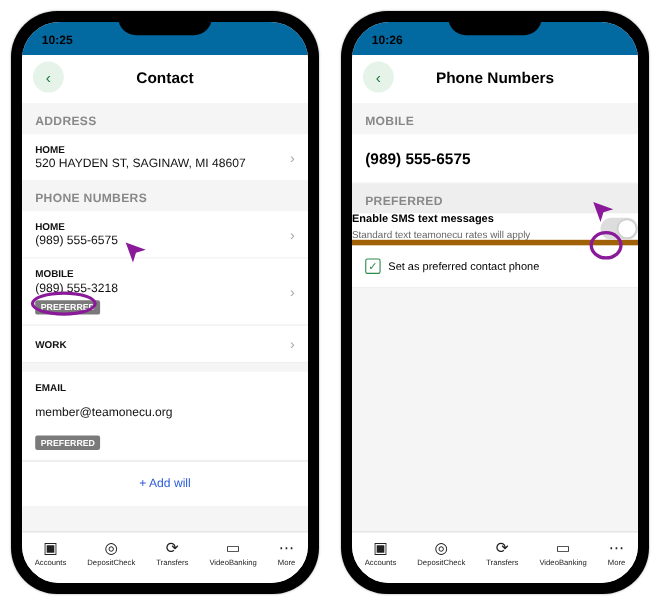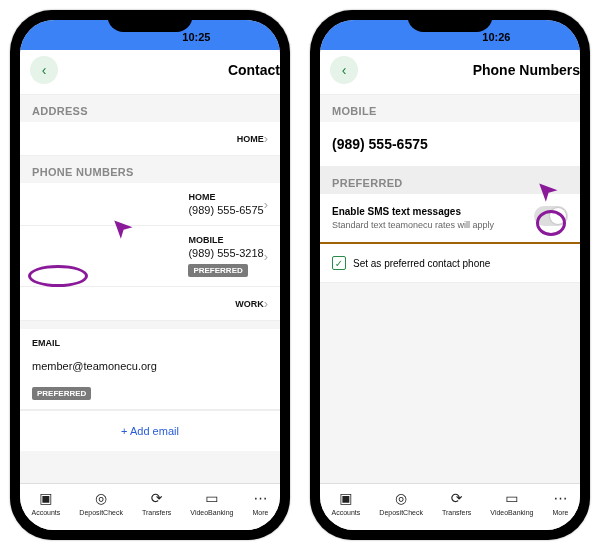--- a/index.html
+++ b/index.html
@@ -38,25 +38,25 @@
       width: 85px;
       height: 22px;
       background: #000;
       border-radius: 0 0 16px 16px;
       z-index: 10;
     }
     .status-bar {
       height: 30px;
       display: flex;
       align-items: center;
-      justify-content: flex-end;
+      justify-content: space-between;
       padding: 4px 18px 0;
       font-size: 11px;
       font-weight: 700;
-      background: #3b82f6;
+      background: #0369a1;
     }
     .status-right { display: flex; align-items: center; gap: 3px; margin-top: 46px; }
     .signal { display: inline-flex; gap: 1px; align-items: flex-end; }
     .bar { width: 2px; background: #000; }
     .b1 { height: 3px; } .b2 { height: 5px; } .b3 { height: 7px; } .b4 { height: 9px; }
     .battery-box { border: 1px solid #000; border-radius: 3px; padding: 0 2px; font-size: 11px; font-weight: 700;}
     .header {
       background: #fff;
       padding: 6px 10px 10px;
       display: flex;
@@ -65,35 +65,35 @@
       border-bottom: 1px solid #eee;
     }
     .back-btn {
       width: 28px; height: 28px; border-radius: 50%;
       background: #e6f3e9;
       display: flex; align-items: center; justify-content: center;
       font-size: 14px; color: #1a7a3a;
     }
     .header-title {
       position: absolute; left: 0; right: 0;
-      text-align: right; font-weight: 700; font-size: 14px;
+      text-align: center; font-weight: 700; font-size: 14px;
       pointer-events: none;
     }
     .content { flex: 1; overflow-y: auto; background: #f5f5f5; }
     .section-header {
       font-size: 11px; font-weight: 600; color: #888;
       padding: 10px 12px 5px;
       letter-spacing: 0.3px;
     }
     .row {
       background: #fff;
       padding: 9px 12px;
       display: flex;
       align-items: center;
-      justify-content: flex-end;
+      justify-content: space-between;
       border-bottom: 1px solid #eee;
       font-size: 11px;
     }
     .row-info { display: flex; flex-direction: column; gap: 2px; }
     .row-label { font-size: 9px; font-weight: 700; color: #111; }
     .row-value { font-size: 11px; color: #111; }
     .chev { color: #aaa; font-size: 13px; }
     .pref-chip {
       display: inline-block; background: #7a7a7a; color: #fff;
       font-size: 8px; font-weight: 700; padding: 2px 5px;
@@ -107,21 +107,21 @@
     .tabbar {
       background: #fff;
       border-top: 1px solid #ddd;
       display: flex;
       justify-content: space-around;
       padding: 6px 2px 14px;
     }
     .tab { display: flex; flex-direction: column; align-items: center; gap: 3px; font-size: 7px; color: #222; }
     .tab-icon { font-size: 14px; }
     .big-number { font-size: 14px; font-weight: 700; padding: 14px 12px; background: #fff; border-bottom: 1px solid #eee;}
-    .sms-box { background: #fff; padding: 12px; display: flex; justify-content: space-between; align-items: flex-start; border-bottom: 2px solid #a16207;}
+    .sms-box { background: #fff; padding: 0; display: flex; justify-content: space-between; align-items: flex-end; border-bottom: 5px solid #a16207;}
     .sms-text { display: flex; flex-direction: column; gap: 3px;}
     .sms-title { font-size: 10px; font-weight: 700; }
     .sms-sub { font-size: 9px; color: #666; }
     .toggle {
       width: 34px; height: 20px; border-radius: 10px; background: #ddd;
       position: relative;
     }
     .toggle::after {
       content: ''; position: absolute; right: 2px; top: 2px;
       width: 16px; height: 16px; background: #fff; border-radius: 50%;
@@ -176,20 +176,21 @@
       <div class="back-btn">
         <span>‹</span>
       </div>
       <div class="header-title">Contact</div>
     </div>
     <div class="content">
       <div class="section-header">ADDRESS</div>
       <div class="row">
         <div class="row-info">
           <span class="row-label">HOME</span>
+          <span class="row-value">520 HAYDEN ST, SAGINAW, MI 48607</span>
         </div>
         <span class="chev">›</span>
       </div>
       <div class="section-header">PHONE NUMBERS</div>
       <div class="row">
         <div class="row-info">
           <span class="row-label">HOME</span>
           <span class="row-value">(989) 555-6575</span>
         </div>
         <span class="chev">›</span>
@@ -209,21 +210,21 @@
         <span class="chev">›</span>
       </div>
       <div style="height:8px;"></div>
       <div class="row">
         <div class="row-info" style="width:100%;gap:12px;">
           <span class="row-label">EMAIL</span>
           <span class="row-value">member@teamonecu.org</span>
           <span class="pref-chip">PREFERRED</span>
         </div>
       </div>
-      <div class="add-link">+   Add email</div>
+      <div class="add-link">+   Add will</div>
       <div class="inner-blank"></div>
     </div>
     <div class="tabbar">
       <div class="tab">
           <span class="tab-icon">▣</span>
           <span>Accounts</span>
         </div>
       <div class="tab">
           <span class="tab-icon">◎</span>
           <span>DepositCheck</span>

